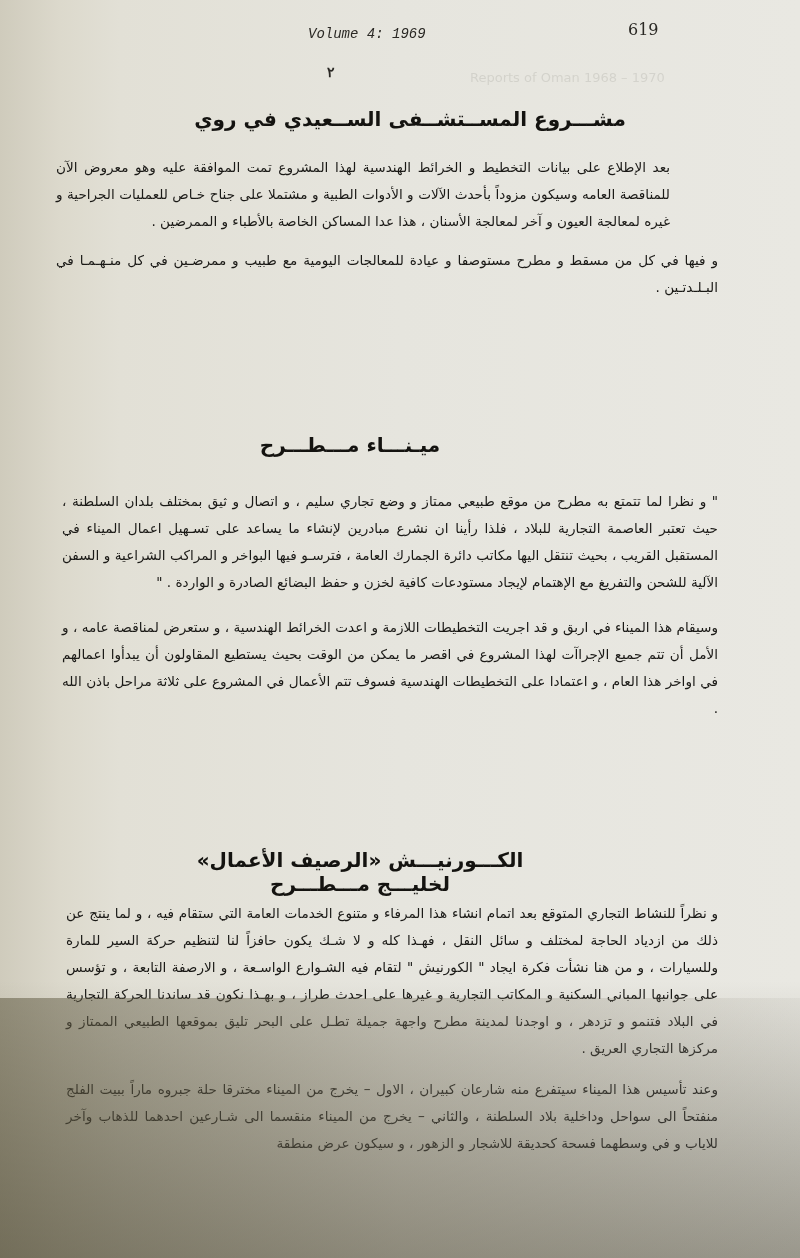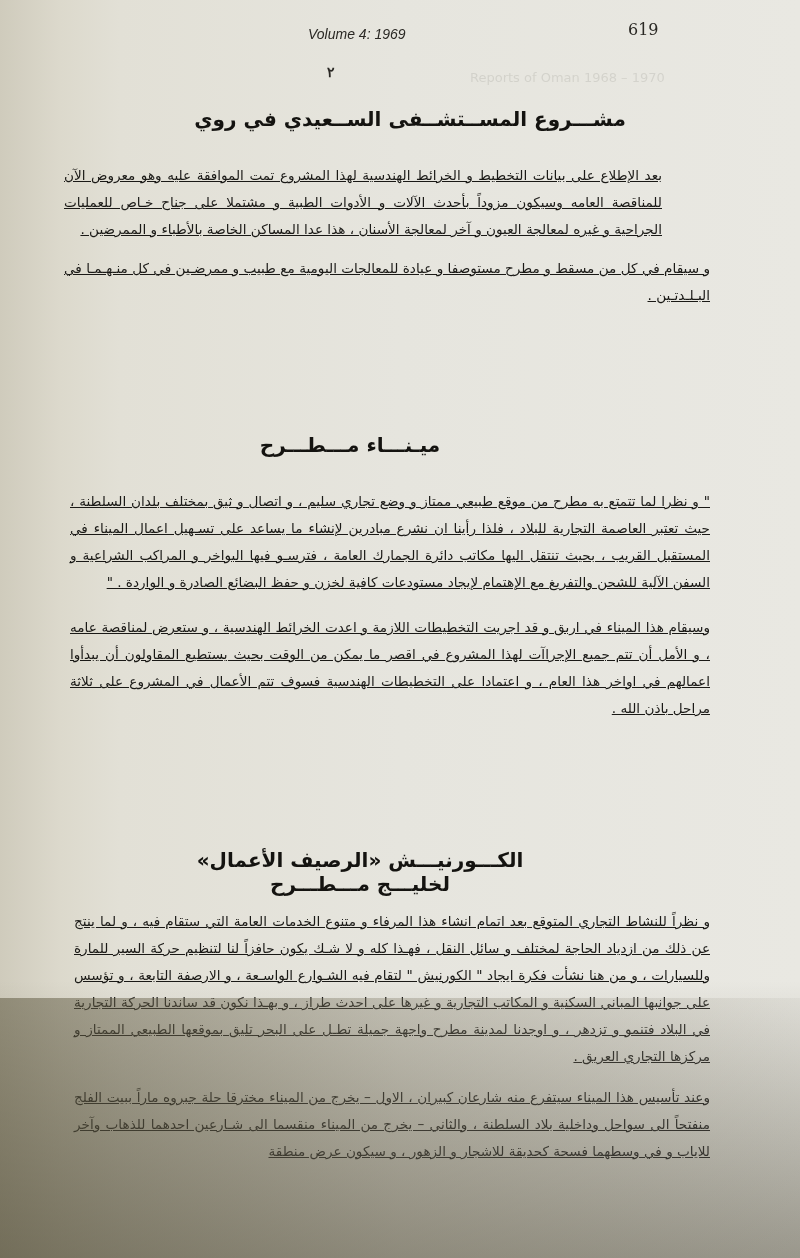--- a/index.html
+++ b/index.html
@@ -20,37 +20,37 @@
       background: linear-gradient(90deg, rgba(96,90,66,0.55) 0%, rgba(130,124,104,0.35) 50%, rgba(180,178,168,0.15) 100%);
       pointer-events: none;
     }
     .bleed {
       position: absolute; color: rgba(40,38,30,0.10);
       font-size: 13px; direction: rtl; white-space: nowrap;
       font-family: "DejaVu Sans", sans-serif;
     }
     .running-head {
       position: absolute; top: 26px; left: 308px;
-      font-family: Liberation Sans, sans-serif; font-style: italic; font-size: 14px;
+      font-family: Liberation Mono, monospace; font-style: italic; font-size: 14px;
       color: #2a2824;
     }
     .page-number {
       position: absolute; top: 20px; left: 628px;
       font-family: "DejaVu Serif", serif; font-size: 16px; color: #2a2824;
     }
     .section-number {
       position: absolute; top: 64px; left: 327px;
       font-family: "DejaVu Serif", serif; font-size: 14px; font-weight: bold; color: #2a2824;
     }
     .ar {
       position: absolute; direction: rtl; text-align: justify;
       font-family: "DejaVu Sans", sans-serif; font-size: 13.6px;
       line-height: 27px; color: #1a1916;
     }
-    .ar p { margin: 12px; text-align: justify; text-align-last: right; text-decoration: underline; }
+    .ar p { margin: 4px; text-align: justify; text-align-last: right; }
     .heading {
       position: absolute; direction: rtl; text-align: center;
       font-family: "DejaVu Sans", sans-serif; font-weight: bold;
       font-size: 20px; color: #141310;
     }
   </style>
 </head>
 <body>
 
 <div class="page">
@@ -58,21 +58,21 @@
   <div class="bleed" style="top:70px; left:470px;">Reports of Oman 1968 – 1970</div>
 
   <div class="running-head">Volume 4: 1969</div>
   <div class="page-number">619</div>
   <div class="section-number">٢</div>
 
   <div class="heading" style="top:107px; left:180px; width:460px;">مشـــروع المســتشــفى الســعيدي في روي</div>
 
   <div class="ar" style="top:150px; left:52px; width:670px;">
     <p style="padding-right:48px; text-indent:0;">بعد الإطلاع على بيانات التخطيط و الخرائط الهندسية لهذا المشروع تمت الموافقة عليه وهو معروض الآن للمناقصة العامه وسيكون مزوداً بأحدث الآلات و الأدوات الطبية و مشتملا على جناح خـاص للعمليات الجراحية و غيره لمعالجة العيون و آخر لمعالجة الأسنان ، هذا عدا المساكن الخاصة بالأطباء و الممرضين .</p>
-    <p style="margin-top:12px; padding-right:0;">و سيقام في كل من مسقط و مطرح مستوصفا و عيادة للمعالجات اليومية مع طبيب و ممرضـين في كل منـهـمـا في البـلـدتـين .</p>
+    <p style="margin-top:12px; padding-right:0;">و فيها في كل من مسقط و مطرح مستوصفا و عيادة للمعالجات اليومية مع طبيب و ممرضـين في كل منـهـمـا في البـلـدتـين .</p>
   </div>
 
   <div class="heading" style="top:433px; left:200px; width:300px;">ميـنـــاء مـــطـــرح</div>
 
   <div class="ar" style="top:480px; left:58px; width:664px;">
     <p style="margin-top:8px;">" و نظرا لما تتمتع به مطرح من موقع طبيعي ممتاز و وضع تجاري سليم ، و اتصال و ثيق بمختلف بلدان السلطنة ، حيث تعتبر العاصمة التجارية للبلاد ، فلذا رأينا ان نشرع مبادرين لإنشاء ما يساعد على تسـهيل اعمال الميناء في المستقبل القريب ، بحيث تنتقل اليها مكاتب دائرة الجمارك العامة ، فترسـو فيها البواخر و المراكب الشراعية و السفن الآلية للشحن والتفريغ مع الإهتمام لإيجاد مستودعات كافية لخزن و حفظ البضائع الصادرة و الواردة . "</p>
     <p style="margin-top:18px;">وسيقام هذا الميناء في اربق و قد اجريت التخطيطات اللازمة و اعدت الخرائط الهندسية ، و ستعرض لمناقصة عامه ، و الأمل أن تتم جميع الإجراآت لهذا المشروع في اقصر ما يمكن من الوقت بحيث يستطيع المقاولون أن يبدأوا اعمالهم في اواخر هذا العام ، و اعتمادا على التخطيطات الهندسية فسوف تتم الأعمال في المشروع على ثلاثة مراحل باذن الله .</p>
   </div>
 
   <div class="heading" style="top:848px; left:160px; width:400px;">الكـــورنيـــش «الرصيف الأعمال» لخليـــج مـــطـــرح</div>

